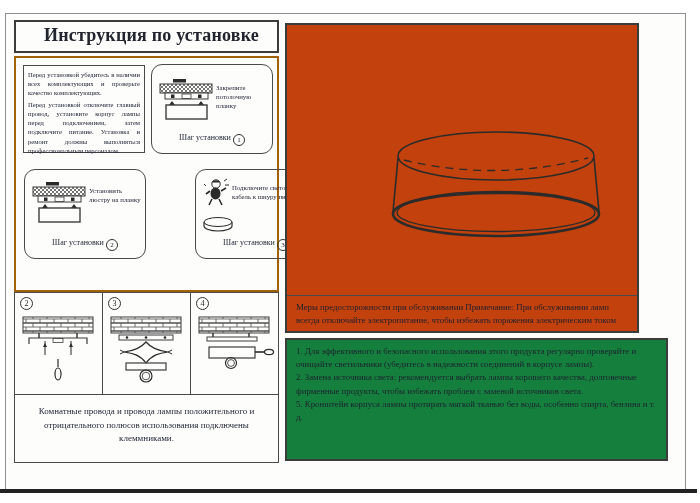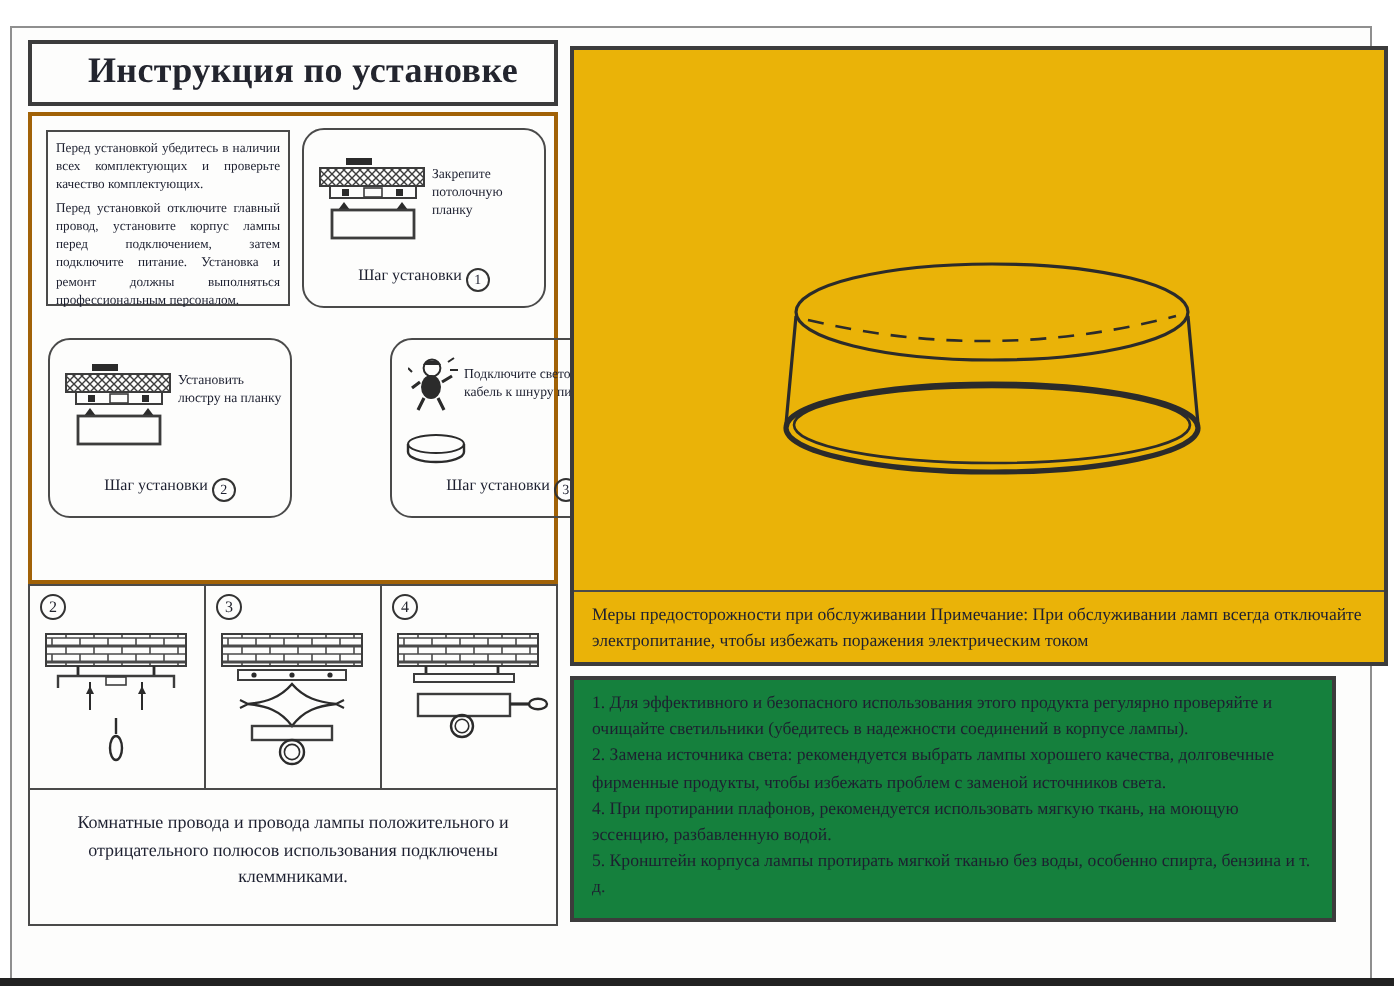--- a/index.html
+++ b/index.html
@@ -39,22 +39,22 @@
           border:1px solid #4a4a4a;box-sizing:border-box;display:flex;}
   .panel{position:relative;flex:1;border-right:1px solid #4a4a4a;}
   .panel:last-child{border-right:none;}
   .panel .circ.big{position:absolute;left:5px;top:4px;width:11px;height:11px;line-height:11px;font-size:8px;margin:0;}
   .panel svg{position:absolute;left:0px;top:22px;}
   
   .wiring-note{position:absolute;left:14px;top:394px;width:265px;height:69px;
                border:1px solid #4a4a4a;border-top:none;box-sizing:border-box;
                padding:11px 14px 0 14px;text-align:center;font-size:9px;line-height:1.5;color:#1d2030;}
   
-  .main-box{position:absolute;left:285px;top:23px;width:409px;height:310px;
-            border:2px solid #3c3c3c;box-sizing:border-box;background:#eab308;}
+  .main-box{position:absolute;left:285px;top:23px;width:354px;height:310px;
+            border:2px solid #3c3c3c;box-sizing:border-box;background:#c2410c;}
   .lamp-svg{position:absolute;left:93px;top:93px;}
   .notice{position:absolute;left:0;bottom:0;width:100%;border-top:1px solid #4a4a4a;
           box-sizing:border-box;padding:5px 9px 4px 9px;font-size:8.8px;line-height:1.5;color:#1d2030;}
   .care-box{position:absolute;left:285px;top:338px;width:383px;height:123px;
             border:2px solid #3c3c3c;box-sizing:border-box;padding:5px 9px;background:#15803d;}
   .care-box p{margin:0;font-size:8.8px;line-height:1.5;color:#1d2030;}
 </style>
 </head>
 <body>
 
@@ -197,15 +197,14 @@
     <path d="M18,40 L13,94 M214,40 L219,94" stroke="#2b2b2b" stroke-width="1.6" fill="none"></path>
     <ellipse cx="116" cy="96" rx="103" ry="22" fill="none" stroke="#2b2b2b" stroke-width="2.6"></ellipse>
     <ellipse cx="116" cy="94.5" rx="99" ry="19" fill="none" stroke="#2b2b2b" stroke-width="1.3"></ellipse>
   </svg>
   <div class="notice">Меры предосторожности при обслуживании Примечание: При обслуживании ламп всегда отключайте электропитание, чтобы избежать поражения электрическим током</div>
 </div>
 
 <div class="care-box">
   <p>1. Для эффективного и безопасного использования этого продукта регулярно проверяйте и очищайте светильники (убедитесь в надежности соединений в корпусе лампы).</p>
   <p>2. Замена источника света: рекомендуется выбрать лампы хорошего качества, долговечные фирменные продукты, чтобы избежать проблем с заменой источников света.</p>
-  <p>4. При протирании плафонов, рекомендуется использовать мягкую ткань, на моющую эссенцию, разбавленную водой.</p>
   <p>5. Кронштейн корпуса лампы протирать мягкой тканью без воды, особенно спирта, бензина и т. д.</p>
 </div>
 
 </body></html>

